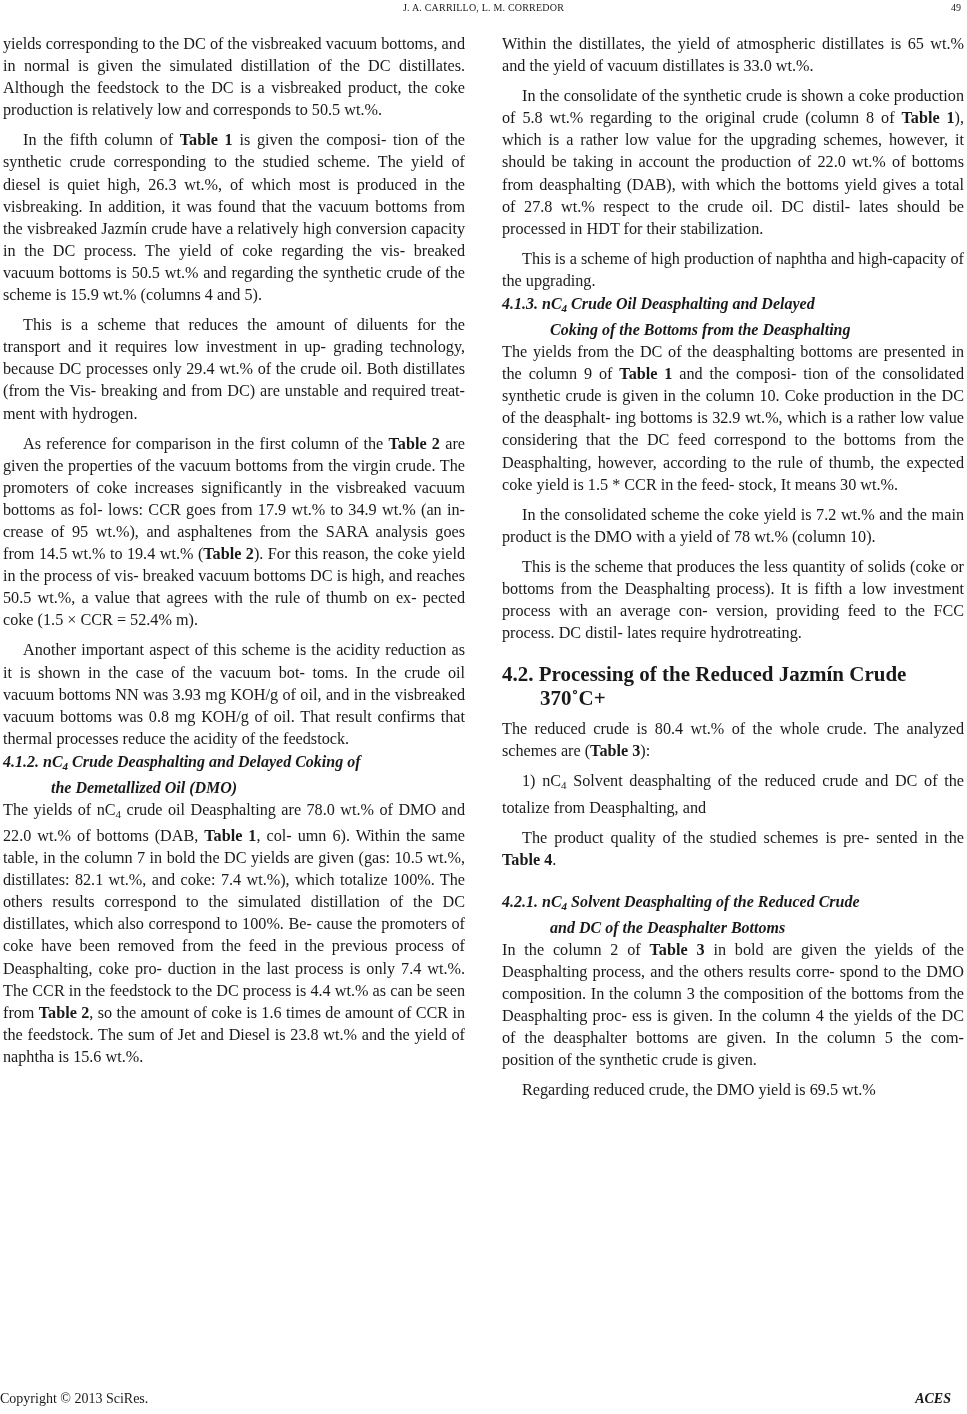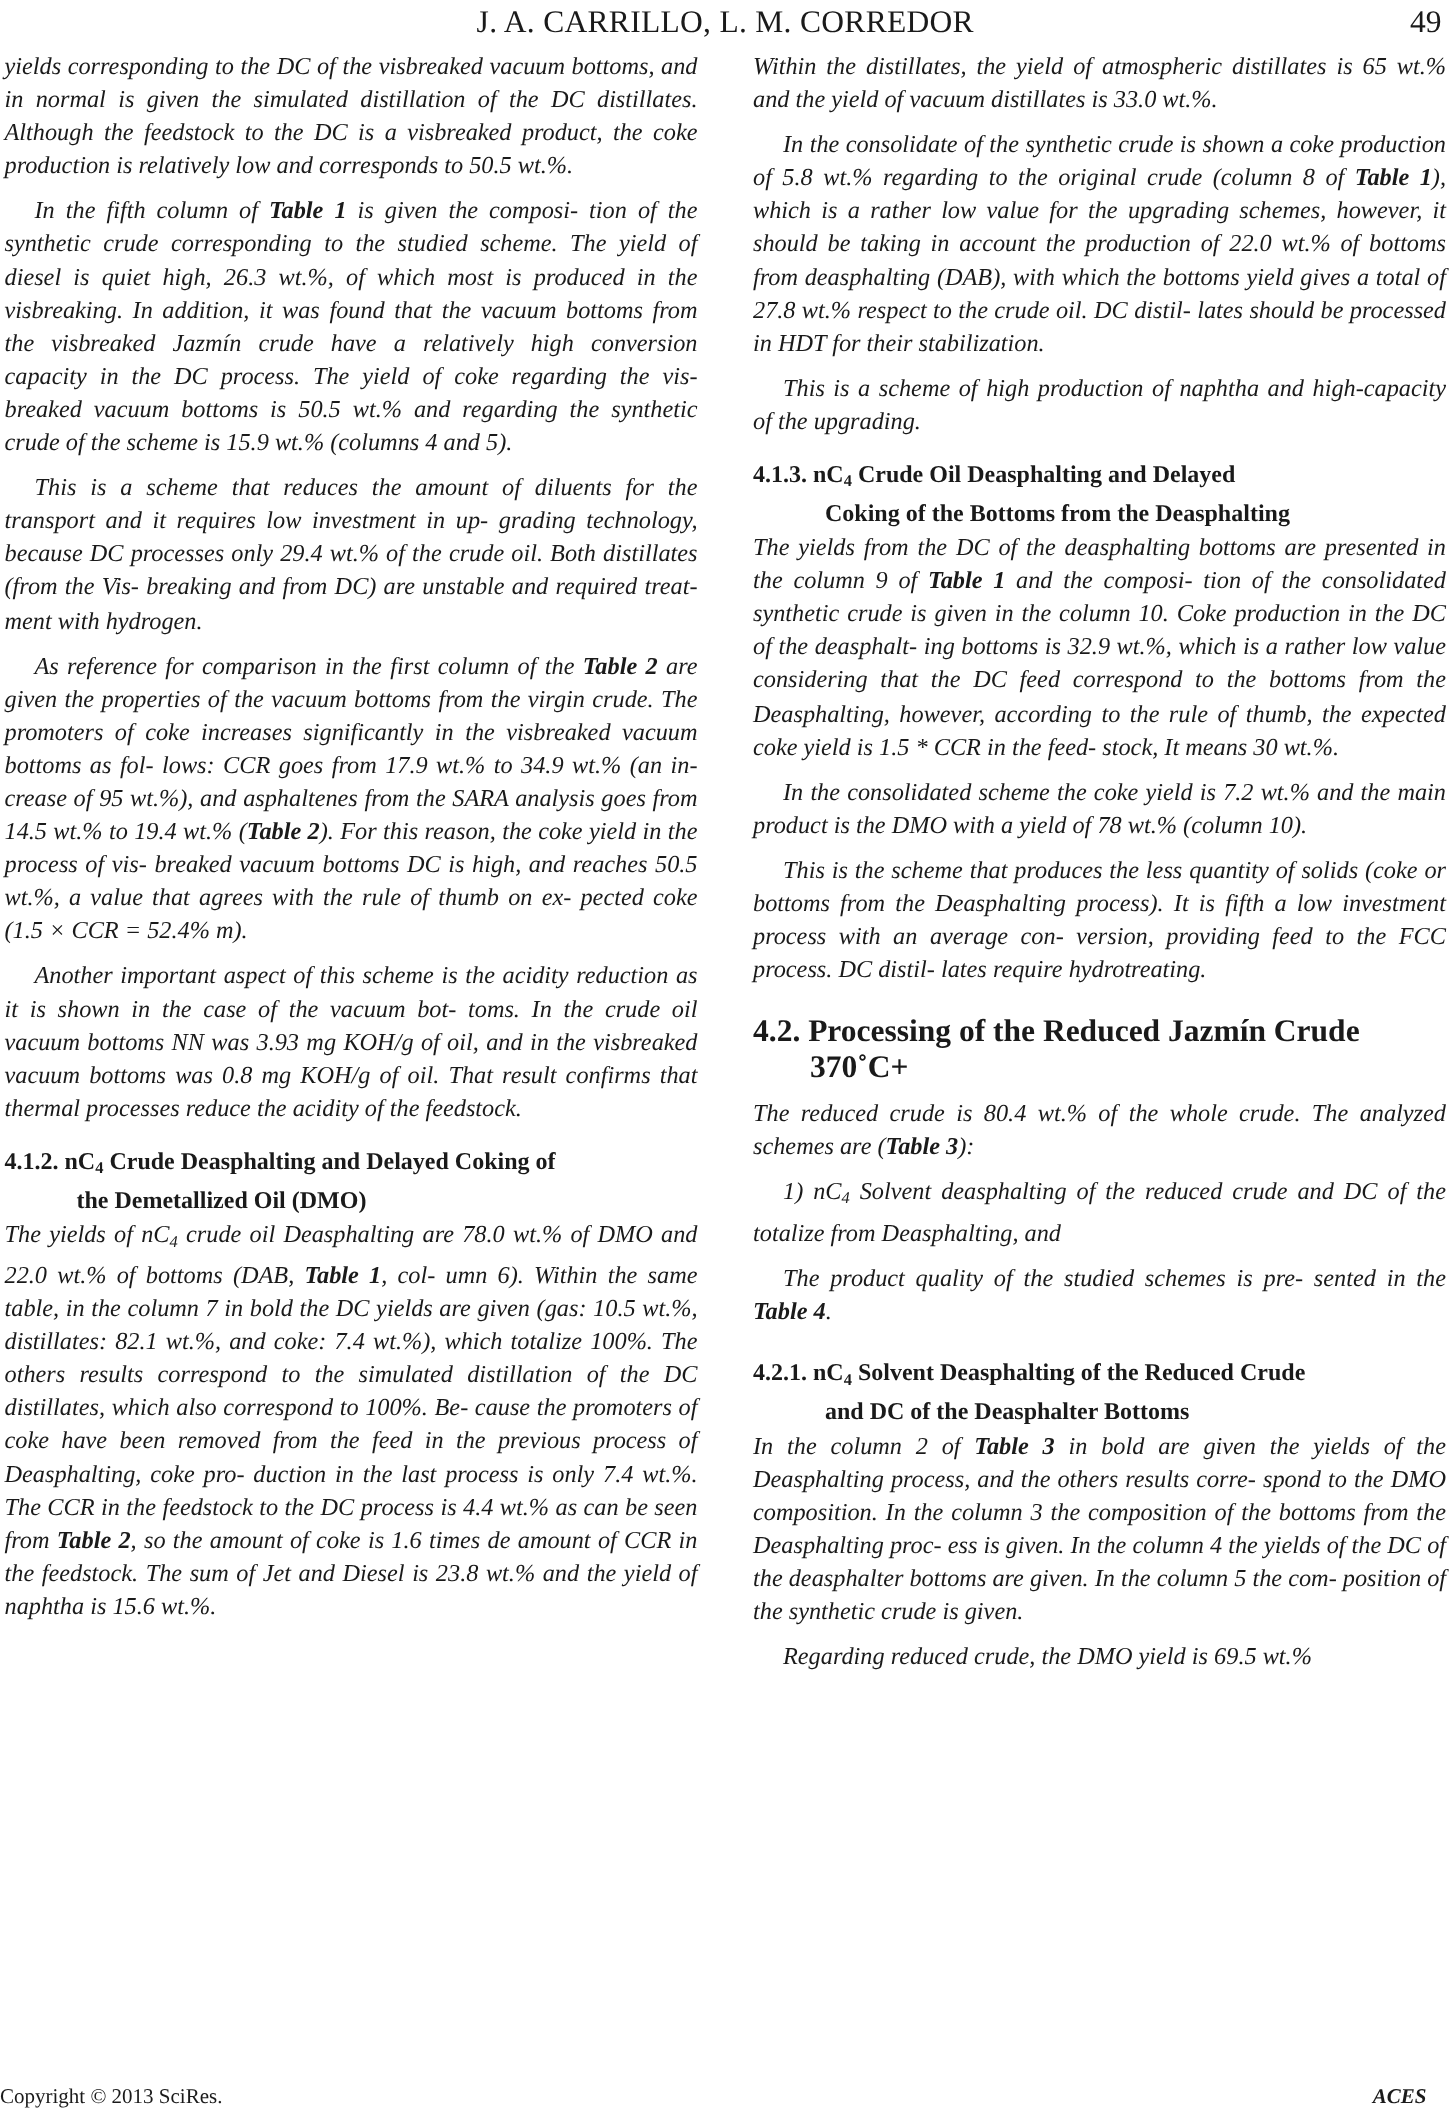--- a/index.html
+++ b/index.html
@@ -1,28 +1,28 @@
 <!DOCTYPE html>
 <html><head>
 <meta charset="utf-8">
 <style>
   html, body { margin: 0; padding: 0; background: #ffffff; }
   body { width: 967px; height: 1414px; position: relative; overflow: hidden;
          font-family: "Liberation Serif", "DejaVu Serif", serif; color: #1a1a1a; }
-  .running-head { position: absolute; top: 2px; left: 0; width: 967px; height: 22px; font-size: 21px; }
+  .running-head { position: absolute; top: 2px; left: 0; width: 967px; height: 22px; font-size: 10px; }
   .running-head .authors { position: absolute; left: 0; width: 967px; text-align: center; letter-spacing: 0.2px; }
   .running-head .pageno { position: absolute; right: 6px; }
   .col { position: absolute; top: 33px; width: 462px; font-size: 16.2px; line-height: 22.1px; text-align: justify; }
   .col.left { left: 3px; }
   .col.right { left: 502px; }
-  .col p { margin: 0; text-indent: 0; hyphens: manual; font-style: italic; }
+  .col p { margin: 0; text-indent: 0; hyphens: manual; }
   .col p.ind { text-indent: 20px; }
   .col p.gap { margin-top: 8px; }
   .sub { font-size: 11px; vertical-align: -3px; }
-  .subhead { font-weight: bold; margin: 14px 0 0 0; font-size: 16px; line-height: 22px; }
+  .subhead { font-weight: bold; margin: 1px 0 0 0; font-size: 16px; line-height: 22px; font-style: italic; }
   .subhead .cont { display: block; padding-left: 48px; }
   .sechead { font-weight: bold; font-size: 21px; line-height: 24px; margin: 18px 0 8px 0; }
   .sechead .cont { display: block; padding-left: 38px; }
   b { font-weight: bold; }
   .footer { position: absolute; top: 1391px; left: 0; width: 967px; font-size: 14px; }
   .footer .copy { position: absolute; left: 0; }
   .footer .journal { position: absolute; right: 16px; font-style: italic; font-weight: bold; }
 </style>
 </head>
 <body>

